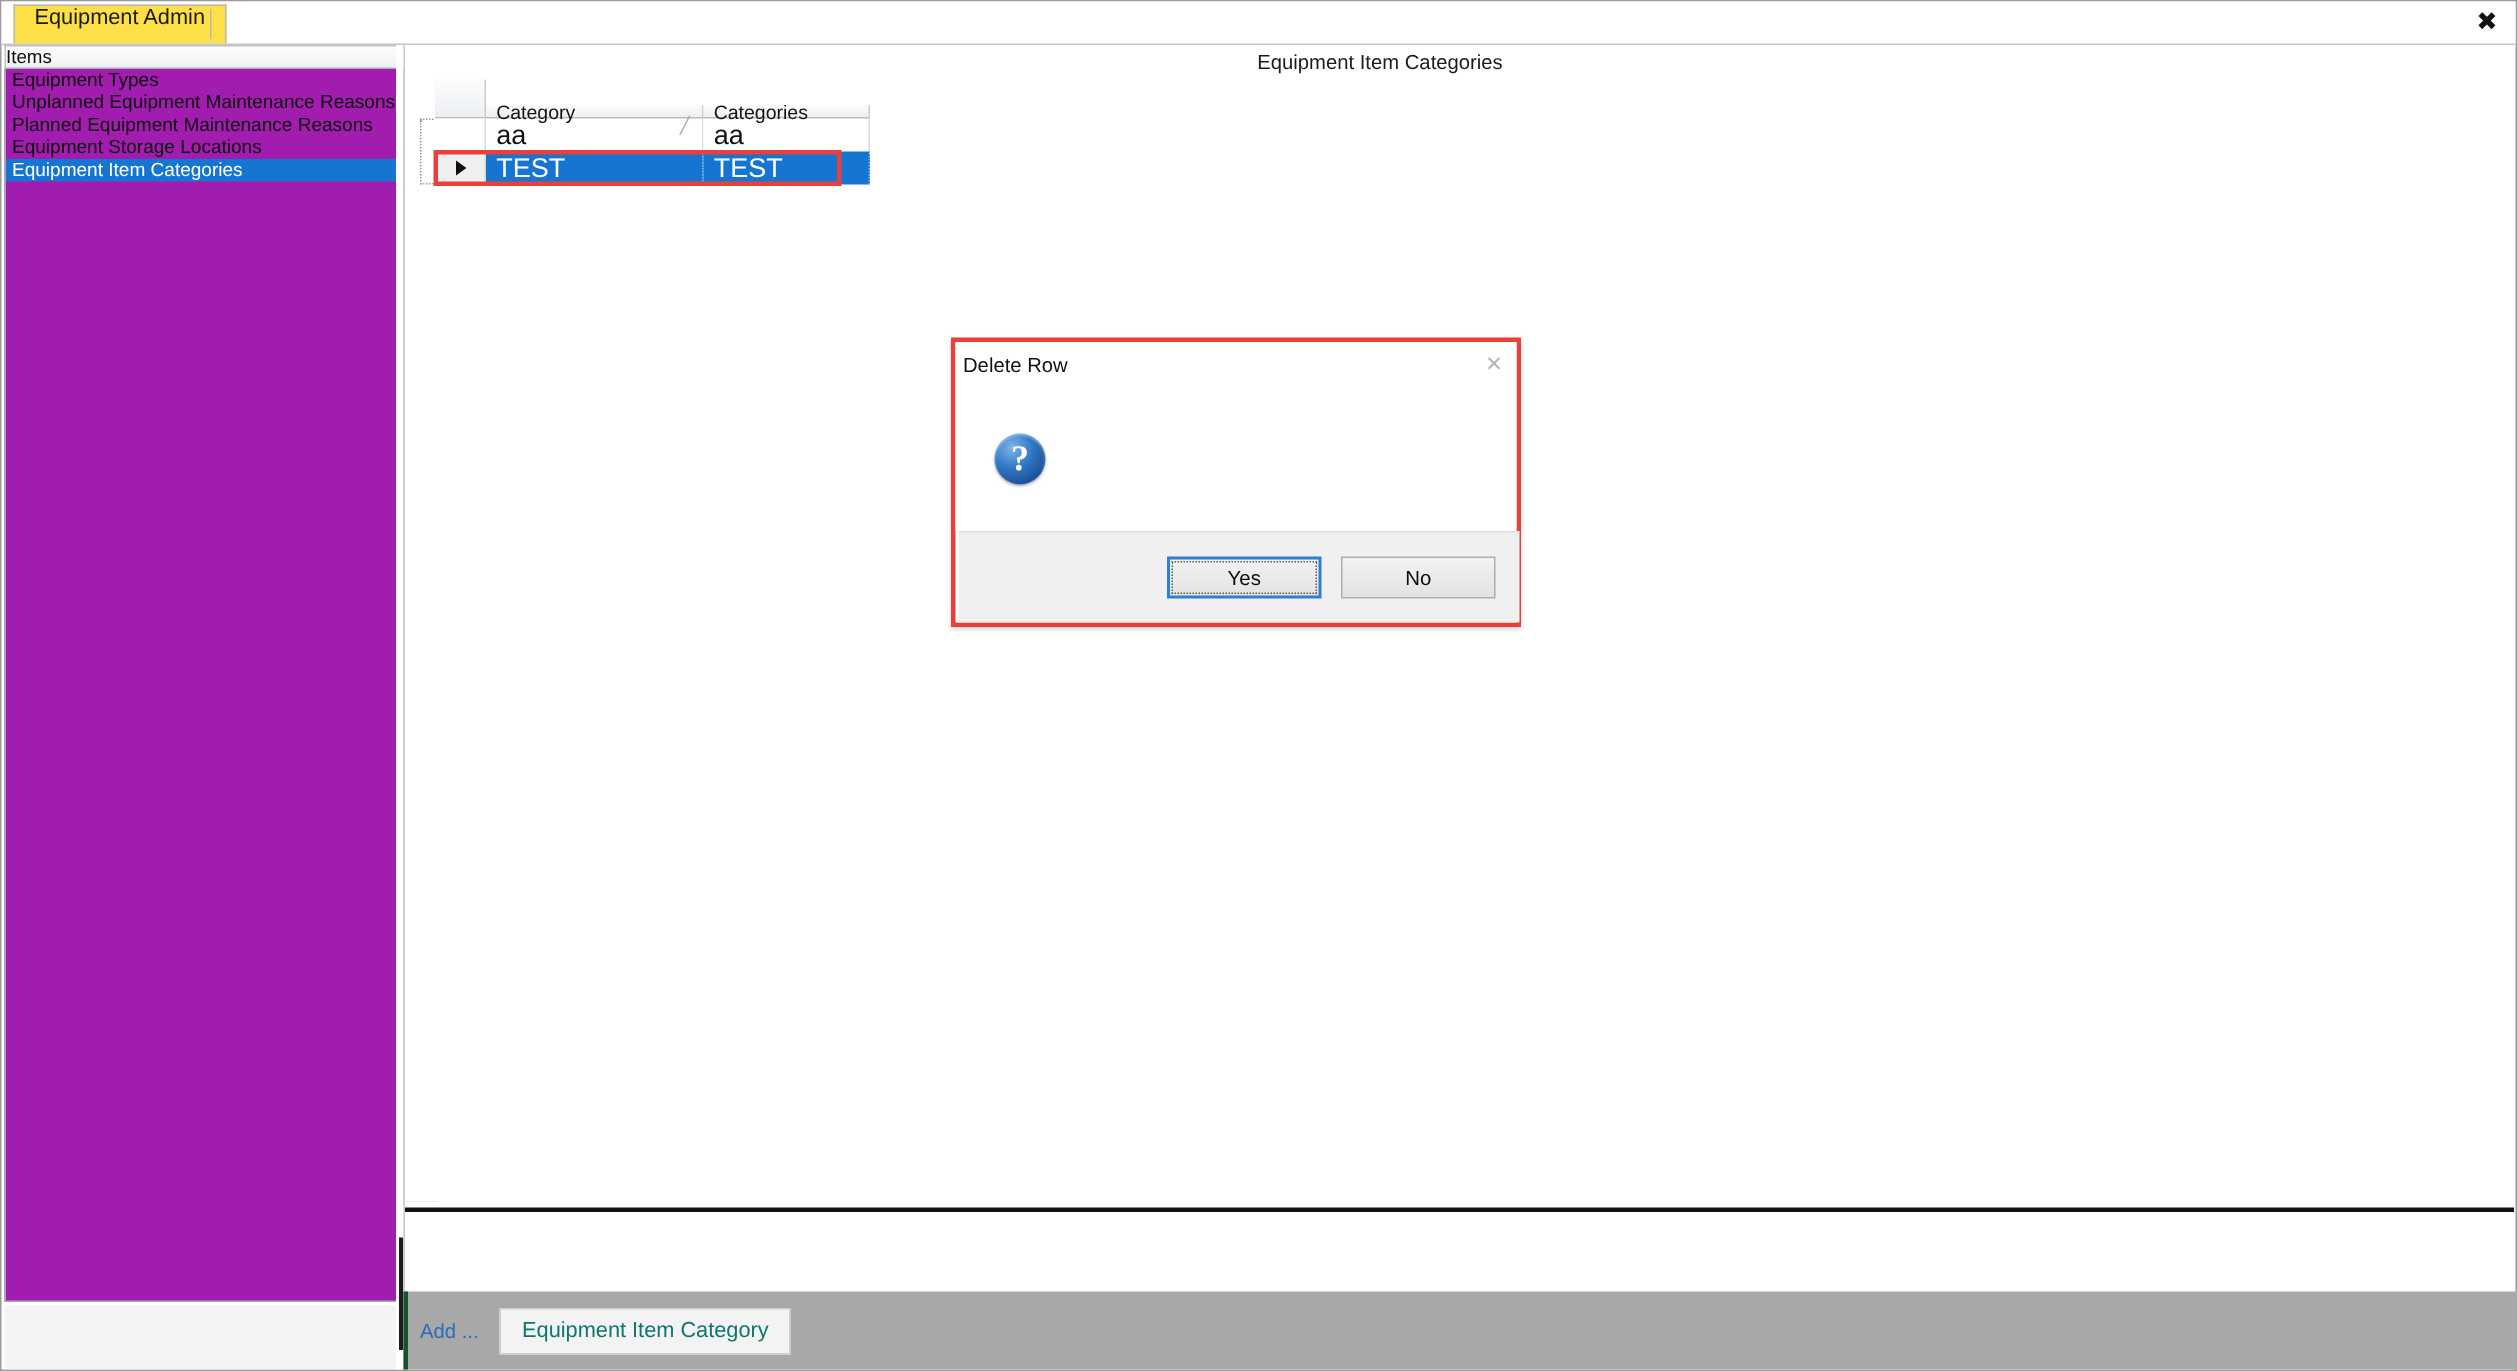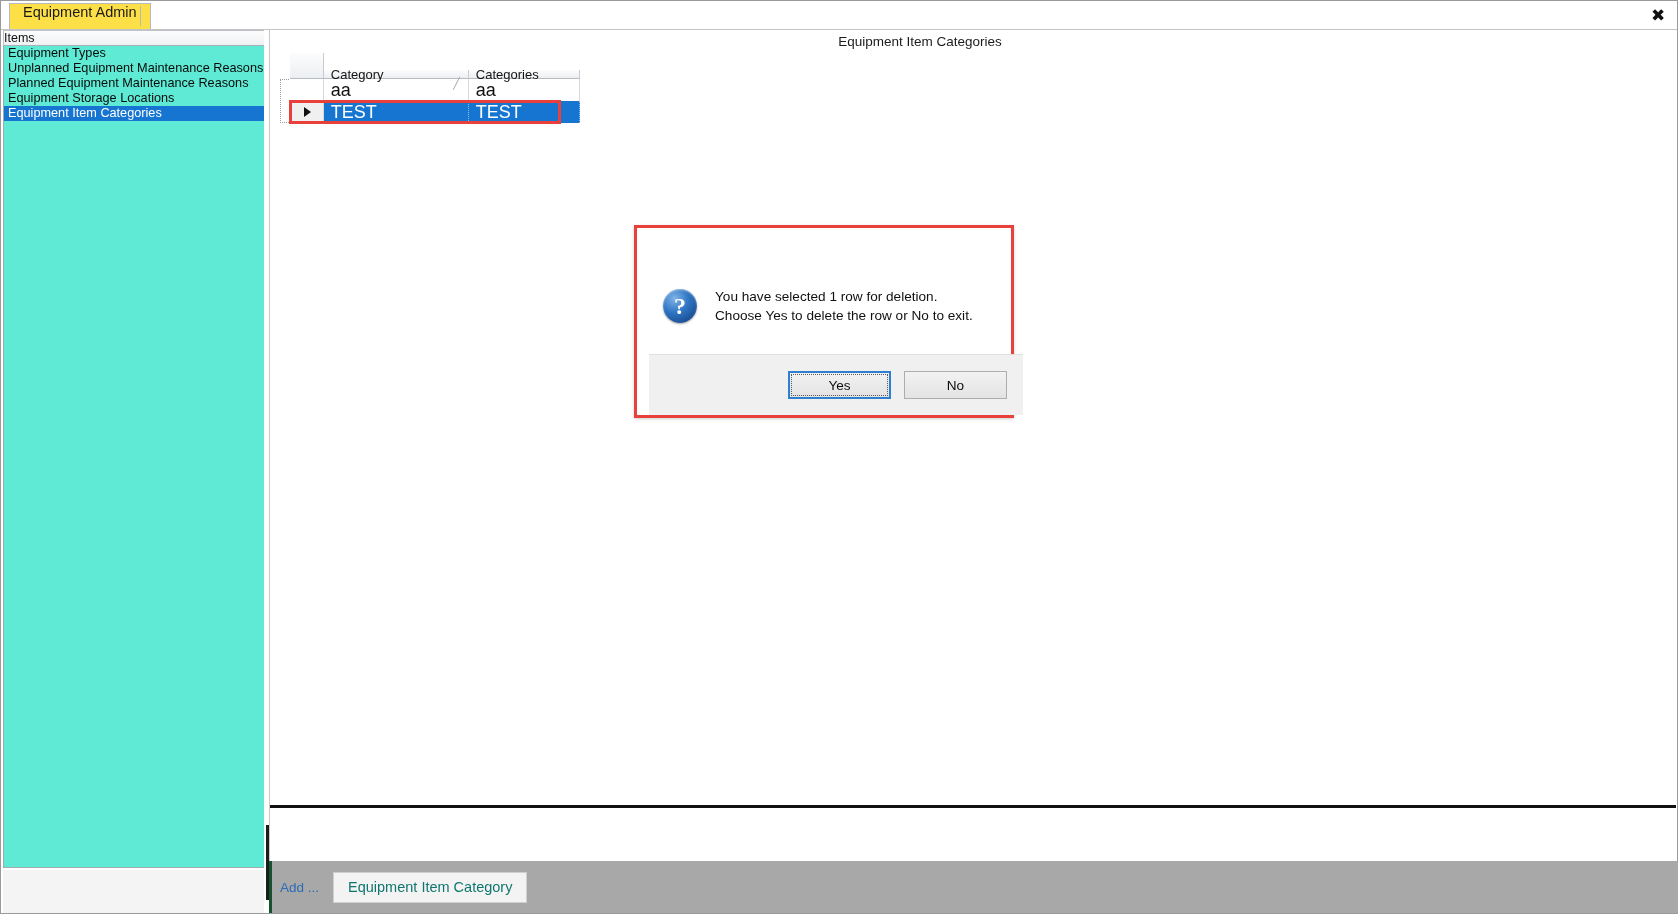--- a/index.html
+++ b/index.html
@@ -89,21 +89,21 @@
     position: absolute;
     right: 0; top: 0;
     width: 9px; height: 15px;
     border-left: 1px solid #bcc2c8;
     box-sizing: border-box;
   }
   .sidebar-list {
     position: absolute;
     left: 0; top: 16px;
     width: 289px; height: 822px;
-    background: #5eead4;
+    background: #a21caf;
     border: 1px solid #a3a9af;
     border-top: none;
     box-sizing: border-box;
     overflow: hidden;
   }
   .list-item {
     height: 15px;
     line-height: 15px;
     font-size: 12.7px;
     color: #0b0b0b;
@@ -363,21 +363,21 @@
     line-height: 1;
     margin-right: 18px;
   }
   .dialog-msg {
     font-size: 13.6px;
     color: #111111;
     line-height: 19px;
   }
   .dialog-footer {
     position: absolute;
-    left: 12px; top: 126px;
+    left: 2px; top: 126px;
     width: 374px; height: 61px;
     background: #f0f0f0;
     border-top: 1px solid #dfdfdf;
     box-sizing: border-box;
     display: flex;
     align-items: center;
     justify-content: flex-end;
     padding-right: 16px;
   }
   .dlg-btn {
@@ -476,26 +476,26 @@
       <div class="bottombar-divider"></div>
     </div>
   </div>
 
   <div class="addbar">
     <span class="add-label">Add ...</span>
     <span class="add-chip">Equipment Item Category</span>
   </div>
 
   <div class="dialog">
+    <div class="dialog-titlebar">
+      <span class="dialog-title">Delete Row</span>
+      <span class="dialog-close">✕</span>
+    </div>
     <div class="dialog-body">
       <span class="q-icon">?</span>
-      <div class="dialog-msg">
-        <div>You have selected 1 row for deletion.</div>
-        <div>Choose Yes to delete the row or No to exit.</div>
-      </div>
     </div>
     <div class="dialog-footer">
       <div class="dlg-btn default">
         <span>Yes</span>
         <span class="focus-ring"></span>
       </div>
       <div class="dlg-btn">
         <span>No</span>
       </div>
     </div>

